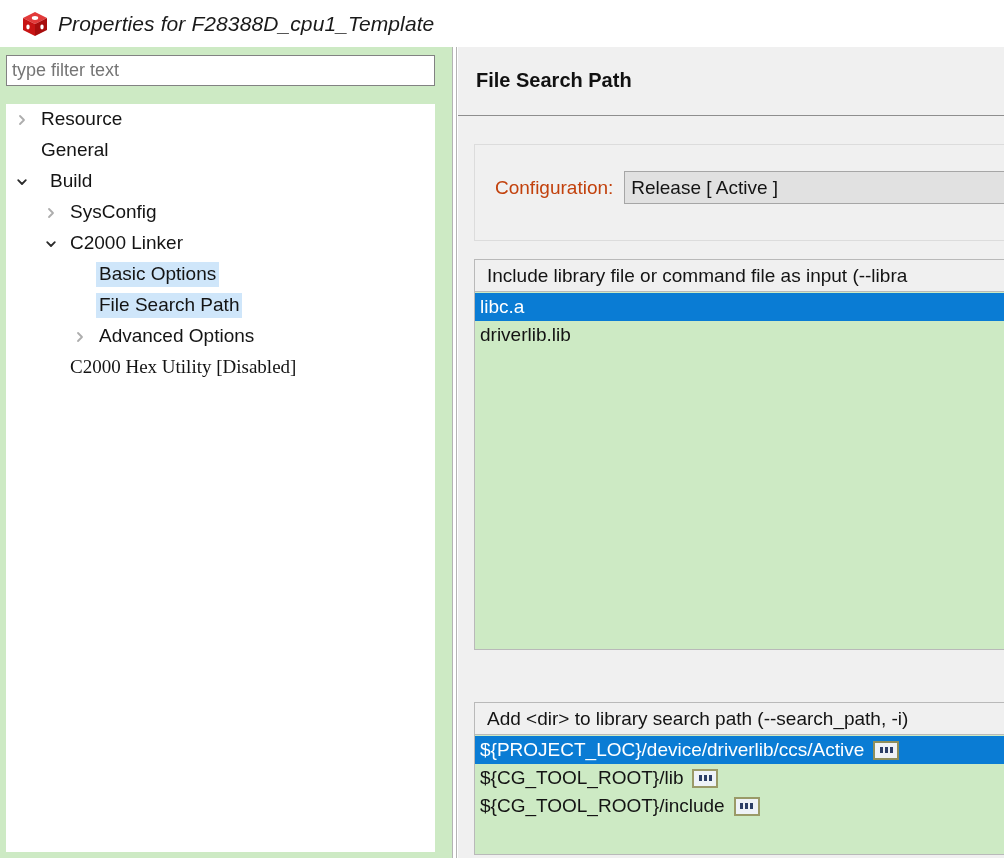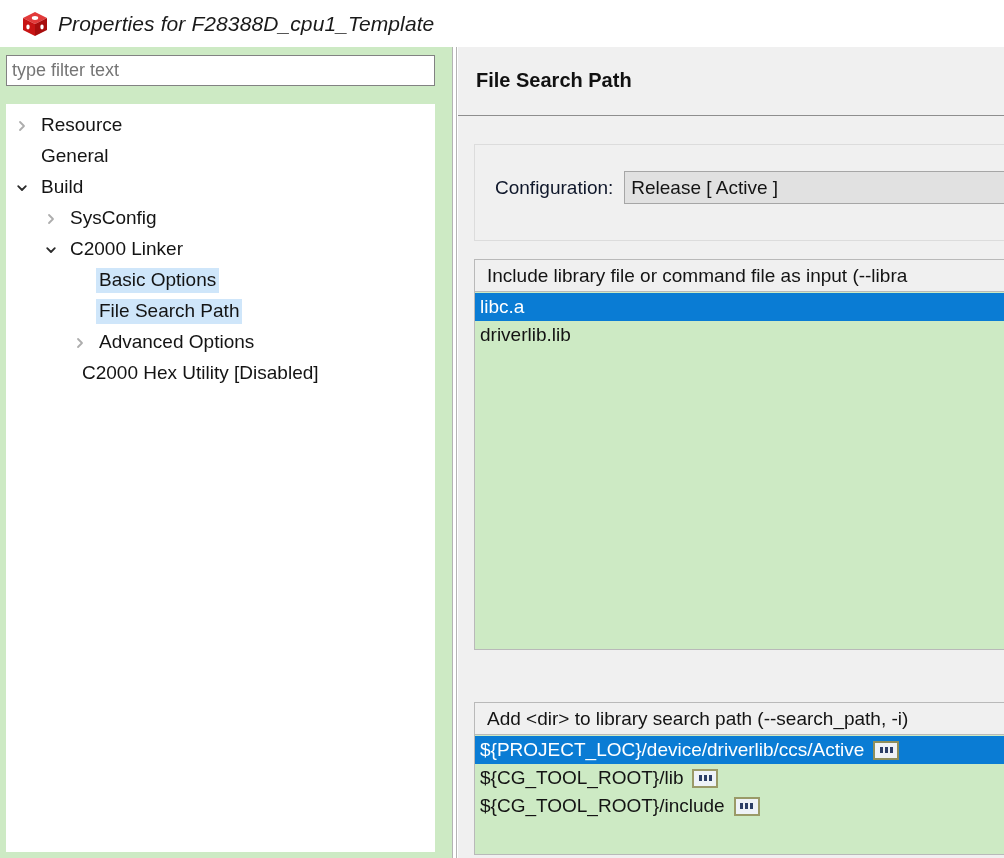--- a/index.html
+++ b/index.html
@@ -61,21 +61,20 @@
     color: #ec4899;
     padding: 0 5px;
     outline: none;
   }
   .tree {
     position: absolute;
     left: 6px; top: 57px;
     width: 429px; height: 748px;
     background: #ffffff;
     border: 0;
-    padding-top: 6px;
     overflow: hidden;
   }
   .tree-row {
     height: 31px;
     display: flex;
     align-items: center;
     white-space: nowrap;
   }
   .twisty {
     width: 16px;
@@ -135,21 +134,21 @@
     background: #f0f0f0;
   }
   .config-row {
     position: absolute;
     left: 20px; top: 26px;
     display: flex;
     align-items: center;
   }
   .config-label {
     font-size: 19px;
-    color: #0f172a;
+    color: #c2410c;
     margin-right: 11px;
     white-space: nowrap;
   }
   .config-combo {
     width: 420px;
     height: 33px;
     background: #e1e1e1;
     border: 1px solid #a6a6a6;
     font-size: 19px;
     color: #141414;
@@ -245,21 +244,21 @@
             <svg width="12" height="12" viewBox="0 0 12 12">
               <path d="M4 2 L8 6 L4 10" fill="none" stroke="#adadad" stroke-width="1.8" stroke-linecap="round" stroke-linejoin="round"></path>
             </svg>
           </span>
           <span class="tree-label" style="margin-left: 8px;">Resource</span>
         </div>
         <div class="tree-row" style="padding-left: 8px;">
           <span class="twisty"></span>
           <span class="tree-label" style="margin-left: 8px;">General</span>
         </div>
-        <div class="tree-row" style="padding-left: 8px;">
+        <div class="tree-row" style="padding-left: 8px; gap: 9px;">
           <span class="twisty">
             <svg width="12" height="12" viewBox="0 0 12 12">
               <path d="M2.2 4.2 L6 8 L9.8 4.2" fill="none" stroke="#2b2b2b" stroke-width="1.8" stroke-linecap="round" stroke-linejoin="round"></path>
             </svg>
           </span>
           <span class="tree-label" style="margin-left: 8px;">Build</span>
         </div>
         <div class="tree-row" style="padding-left: 37px;">
           <span class="twisty">
             <svg width="12" height="12" viewBox="0 0 12 12">
@@ -287,21 +286,21 @@
         <div class="tree-row" style="padding-left: 66px;">
           <span class="twisty">
             <svg width="12" height="12" viewBox="0 0 12 12">
               <path d="M4 2 L8 6 L4 10" fill="none" stroke="#adadad" stroke-width="1.8" stroke-linecap="round" stroke-linejoin="round"></path>
             </svg>
           </span>
           <span class="tree-label" style="margin-left: 8px;">Advanced Options</span>
         </div>
         <div class="tree-row" style="padding-left: 37px;">
           <span class="twisty"></span>
-          <span class="tree-label" style="margin-left: 20px;">C2000 Hex Utility  [Disabled]</span>
+          <span class="tree-label" style="margin-left: 8px; font-family: Liberation Serif, serif;">C2000 Hex Utility  [Disabled]</span>
         </div>
       </div>
   </div>
 
   <div class="sash"></div>
 
   <div class="right-pane">
     <div class="page-title">File Search Path</div>
     <div class="title-rule"></div>
 

